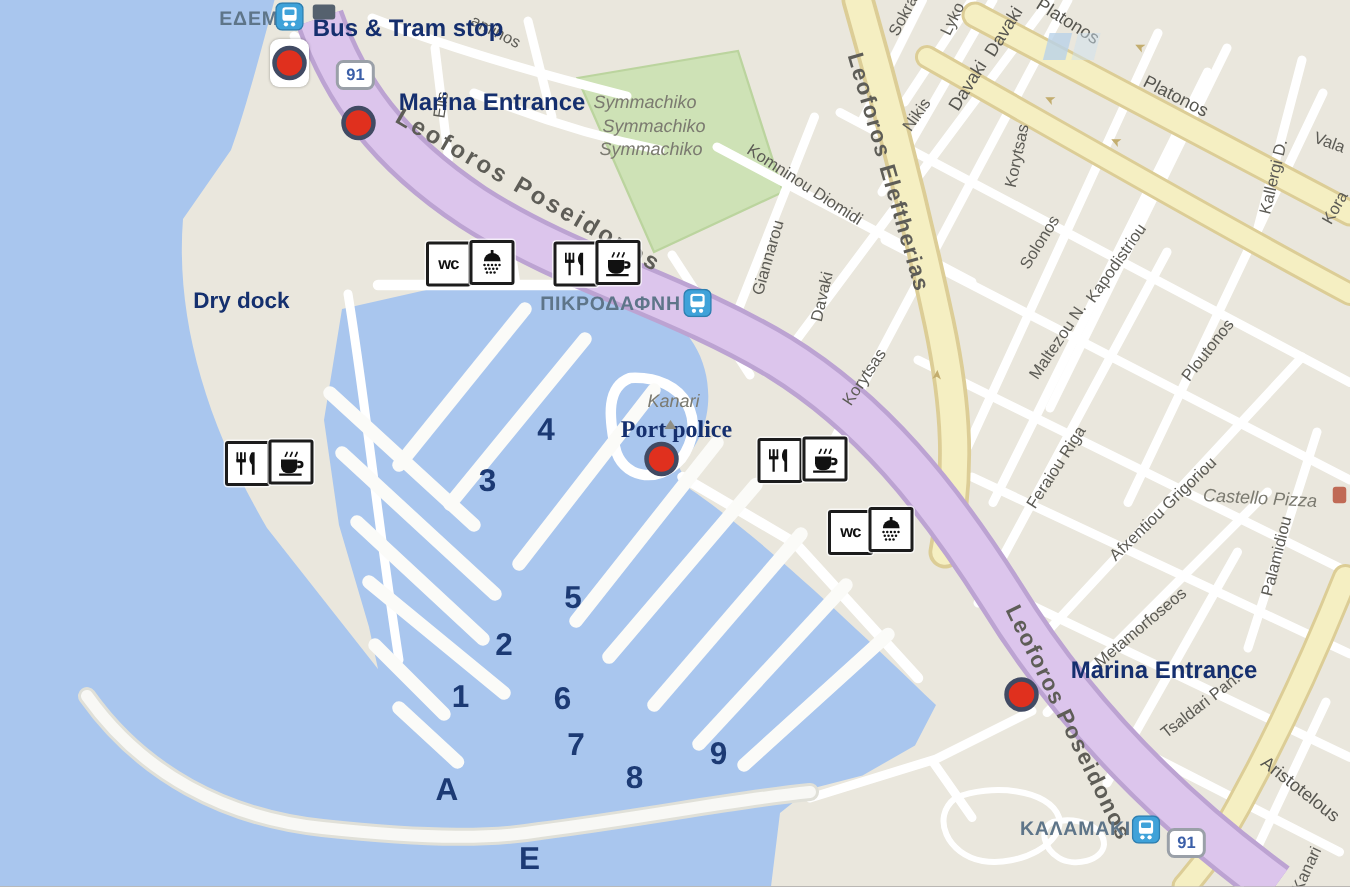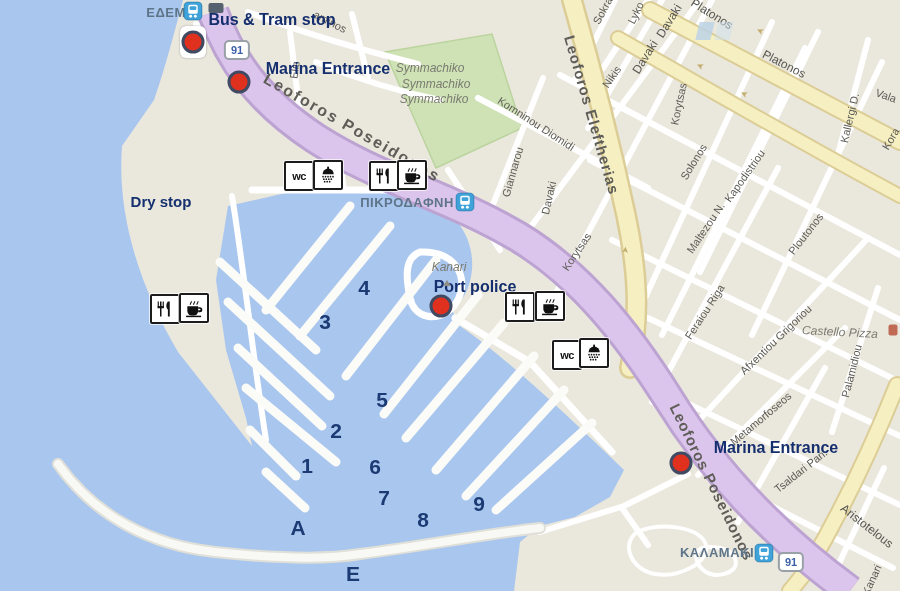--- a/index.html
+++ b/index.html
@@ -172,21 +172,21 @@
       <div class="lbl street" style="left: 852px; top: 371px; transform: translate(-50%, -50%) rotate(-76deg);">Palamidiou</div>
       <div class="lbl street-md" style="left: 867px; top: 526px; transform: translate(-50%, -50%) rotate(38deg);">Aristotelous</div>
       <div class="lbl street" style="left: 872px; top: 580px; transform: translate(-50%, -50%) rotate(-65deg);">Kanari</div>
       <div class="lbl street" style="left: 330px; top: 22px; transform: translate(-50%, -50%) rotate(27deg);">aminos</div>
       <div class="lbl street" style="left: 295px; top: 70px; transform: translate(-50%, -50%) rotate(-82deg);">Elis</div>
       <div class="lbl poi" style="left: 430px; top: 68px;">Symmachiko</div>
       <div class="lbl poi" style="left: 436px; top: 84px;">Symmachiko</div>
       <div class="lbl poi" style="left: 434px; top: 99px;">Symmachiko</div>
       <div class="lbl poi" style="left: 449px; top: 267px;">Kanari</div>
       <div class="lbl poi" style="left: 840px; top: 332px; transform: translate(-50%, -50%) rotate(3deg);">Castello Pizza</div>
-      <div class="lbl drydock" style="left: 161px; top: 201px;">Dry stop</div>
+      <div class="lbl drydock" style="left: 161px; top: 201px;">Dry dock</div>
       <div class="lbl station" style="left: 166px; top: 12px;">ΕΔΕΜ</div>
       <div class="train" style="left: 193px; top: 11px;"><svg viewBox="0 0 20 20">
           <rect x="0.5" y="0.5" width="19" height="19" rx="4.5" fill="#3FA2D9" stroke="#2E7FB0"></rect>
           <rect x="5" y="3.5" width="10" height="9.5" rx="2" fill="#fff"></rect>
           <rect x="6.5" y="5" width="7" height="4" rx="1" fill="#3FA2D9"></rect>
           <circle cx="7.5" cy="15.5" r="1.5" fill="#fff"></circle>
           <circle cx="12.5" cy="15.5" r="1.5" fill="#fff"></circle>
         </svg></div>
       <div class="lbl station" style="left: 407px; top: 202px;">ΠΙΚΡΟΔΑΦΝΗ</div>
       <div class="train" style="left: 465px; top: 202px;"><svg viewBox="0 0 20 20">
@@ -203,21 +203,21 @@
           <rect x="6.5" y="5" width="7" height="4" rx="1" fill="#3FA2D9"></rect>
           <circle cx="7.5" cy="15.5" r="1.5" fill="#fff"></circle>
           <circle cx="12.5" cy="15.5" r="1.5" fill="#fff"></circle>
         </svg></div>
       <div class="dot-bg" style="left: 193px; top: 42px;"></div>
       <div class="dot" style="left: 193px; top: 42px;"></div>
       <div class="lbl marker-label" style="left: 272px; top: 20px;">Bus &amp; Tram stop</div>
       <div class="dot" style="left: 239px; top: 82px;"></div>
       <div class="lbl marker-label" style="left: 328px; top: 69px;">Marina Entrance</div>
       <div class="dot" style="left: 441px; top: 306px;"></div>
-      <div class="lbl marker-label" style="left: 475px; top: 287px;">Port police</div>
+      <div class="lbl marker-label" style="left: 451px; top: 287px; font-family: Liberation Serif, serif;">Port police</div>
       <div class="dot" style="left: 681px; top: 463px;"></div>
       <div class="lbl marker-label" style="left: 776px; top: 448px;">Marina Entrance</div>
       <div class="badge" style="left: 237px; top: 50px;">91</div>
       <div class="badge" style="left: 791px; top: 562px;">91</div>
       <div class="lbl pier-num" style="left: 307px; top: 465px;">1</div>
       <div class="lbl pier-num" style="left: 336px; top: 430px;">2</div>
       <div class="lbl pier-num" style="left: 325px; top: 321px;">3</div>
       <div class="lbl pier-num" style="left: 364px; top: 287px;">4</div>
       <div class="lbl pier-num" style="left: 382px; top: 399px;">5</div>
       <div class="lbl pier-num" style="left: 375px; top: 466px;">6</div>

